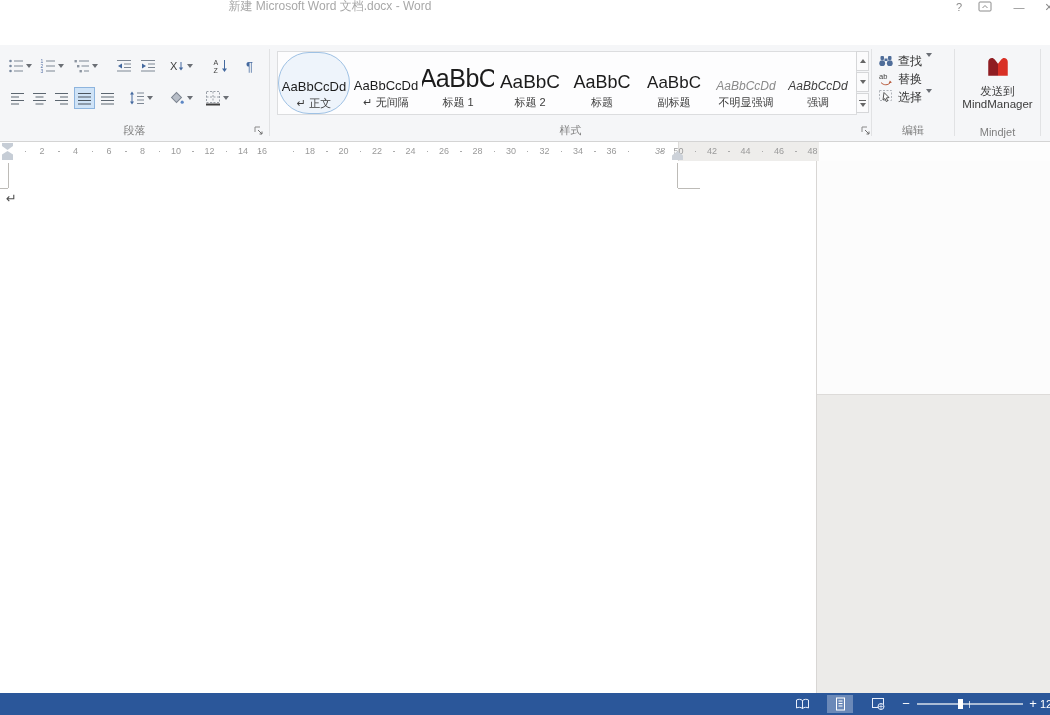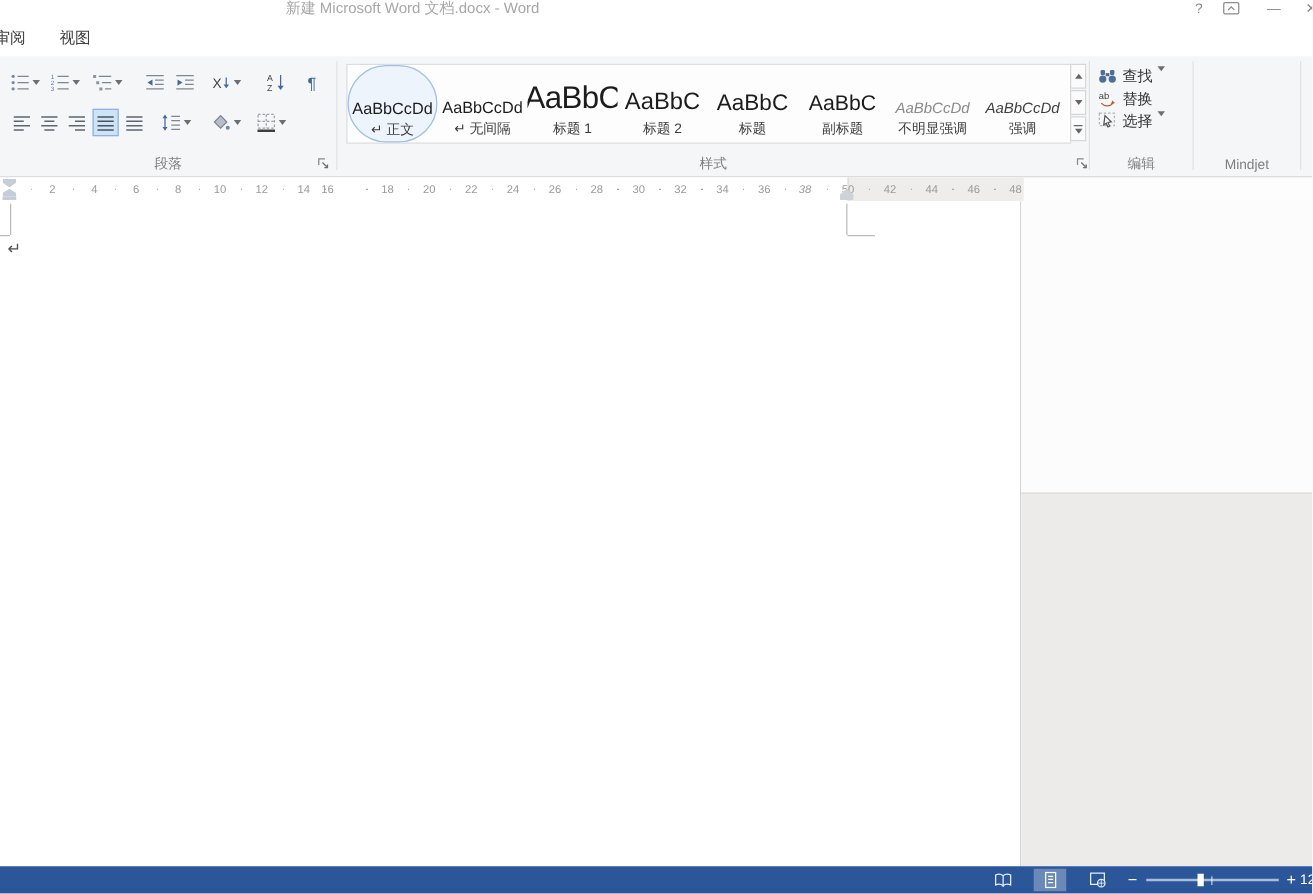--- a/index.html
+++ b/index.html
@@ -103,24 +103,20 @@
       </svg>
     </div>
     <div class="tb-btn" style="left:1008px">
       <span>—</span>
     </div>
     <div class="tb-btn" style="left:1038px">
       <span>✕</span>
     </div>
   </div>
 
-  <div class="tabrow">
-    <div class="tab" style="left:-18px;width:52px">审阅</div>
-    <div class="tab" style="left:34px;width:52px">视图</div>
-  </div>
 
   <div class="ribbon">
 
     <div class="btn" style="left:6px;top:10px;width:27px">
       <svg width="16" height="16" viewBox="0 0 16 16">
         <g fill="#7a8aa0">
             <circle cx="2.5" cy="3" r="1.3"></circle>
             <circle cx="2.5" cy="8" r="1.3"></circle>
             <circle cx="2.5" cy="13" r="1.3"></circle>
           </g>
@@ -323,20 +319,28 @@
       <svg width="16" height="16" viewBox="0 0 16 16">
         <rect x="1.5" y="1.5" width="12" height="10" fill="none" stroke="#b0b4ba" stroke-dasharray="2 1.5"></rect>
         <path d="M6 3.5l5 5-2.6.4 1.3 3-1.4.7-1.3-3L5 11z" fill="#fff" stroke="#555"></path>
       </svg>
       <span>选择</span>
       <span class="caret"></span>
     </div>
     <div class="grp-label" style="left:872px;width:82px">编辑</div>
     <div class="grp-sep" style="left:954px"></div>
 
+    <div class="mj-btn">
+      <svg width="26" height="26" viewBox="0 0 24 24" style="margin:2px auto 6px">
+        <path d="M3 21V8c0-3 4-5 6-2l3 4v11z" fill="#8f1d22"></path>
+        <path d="M12 21V10l3-4c2-3 6-1 6 2v13z" fill="#d93025"></path>
+      </svg>
+      <div class="mj-line">发送到</div>
+      <div class="mj-line">MindManager</div>
+    </div>
     <div class="grp-label" style="left:955px;width:85px">Mindjet</div>
     <div class="grp-sep" style="left:1040px"></div>
   </div>
 
   <div class="ruler">
     <div class="ruler-text-area"></div>
     <div class="ruler-margin-area"></div>
     <div class="ruler-dots"></div>
     <div id="ruler-numbers">
         <span class="ruler-num" style="left: 42px;">2</span>
@@ -350,21 +354,21 @@
         <span class="ruler-num" style="left: 310px;">18</span>
         <span class="ruler-num" style="left: 343.5px;">20</span>
         <span class="ruler-num" style="left: 377px;">22</span>
         <span class="ruler-num" style="left: 410.5px;">24</span>
         <span class="ruler-num" style="left: 444px;">26</span>
         <span class="ruler-num" style="left: 477.5px;">28</span>
         <span class="ruler-num" style="left: 511px;">30</span>
         <span class="ruler-num" style="left: 544.5px;">32</span>
         <span class="ruler-num" style="left: 578px;">34</span>
         <span class="ruler-num" style="left: 611.5px;">36</span>
-        <span class="ruler-num" style="left: 644px; font-style: italic;">38</span>
+        <span class="ruler-num" style="left: 660px; font-style: italic;">38</span>
         <span class="ruler-num" style="left: 678.5px;">50</span>
         <span class="ruler-num" style="left: 712px;">42</span>
         <span class="ruler-num" style="left: 745.5px;">44</span>
         <span class="ruler-num" style="left: 779px;">46</span>
         <span class="ruler-num" style="left: 812.5px;">48</span>
       </div>
     <div class="ind ind-first"></div>
     <div class="ind ind-hang"></div>
     <div class="ind ind-left"></div>
     <div class="ind-right ind"></div>

